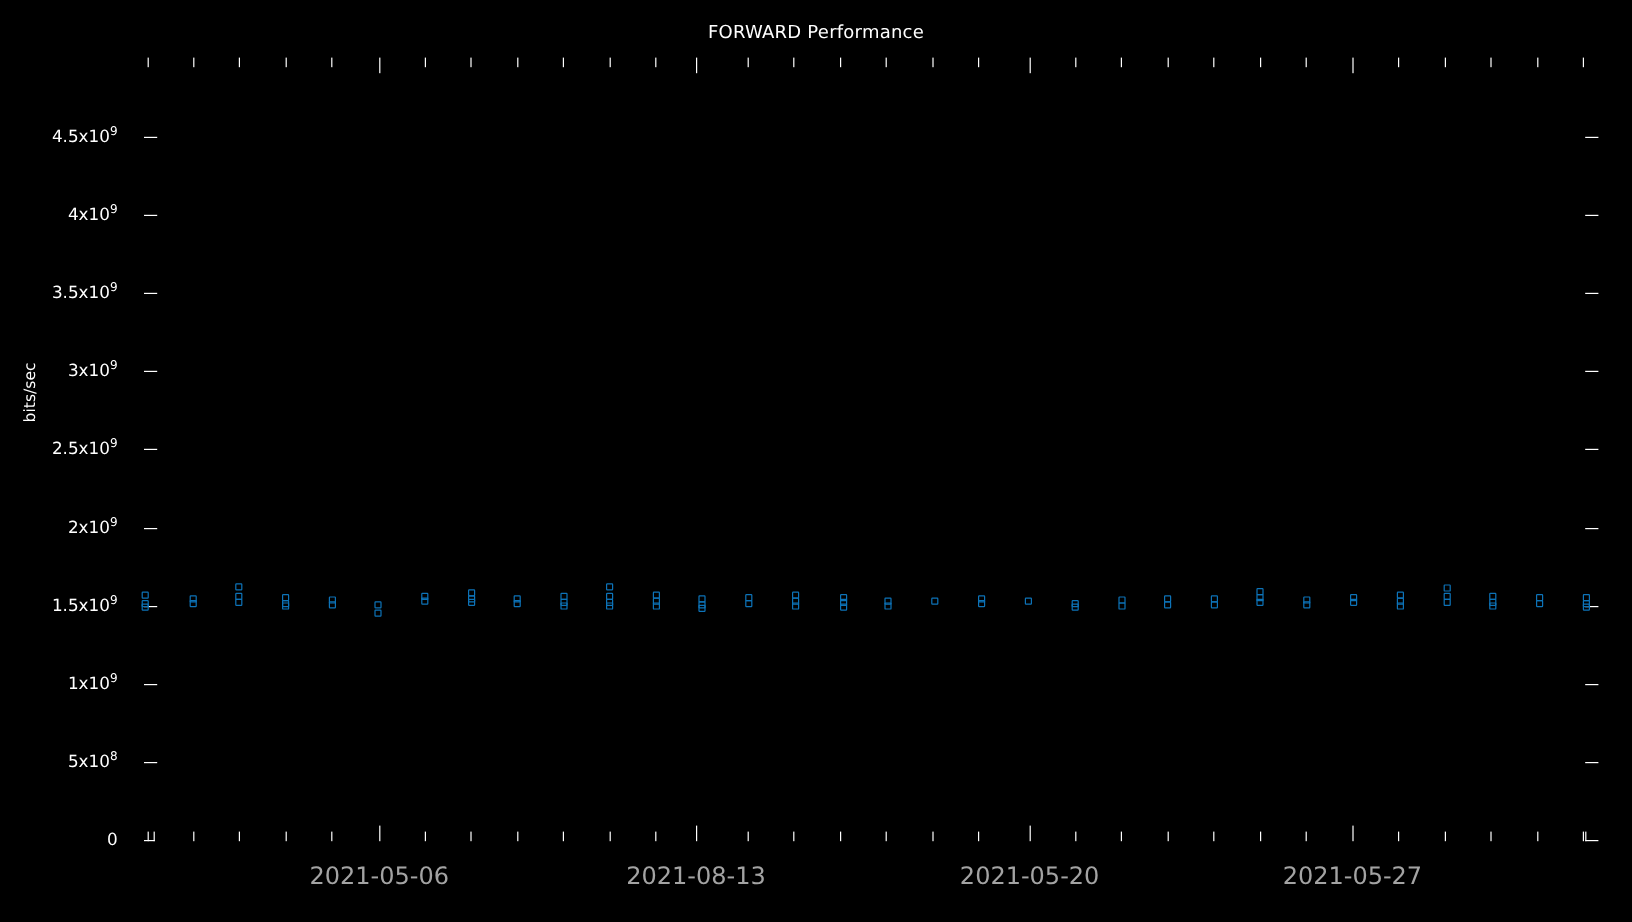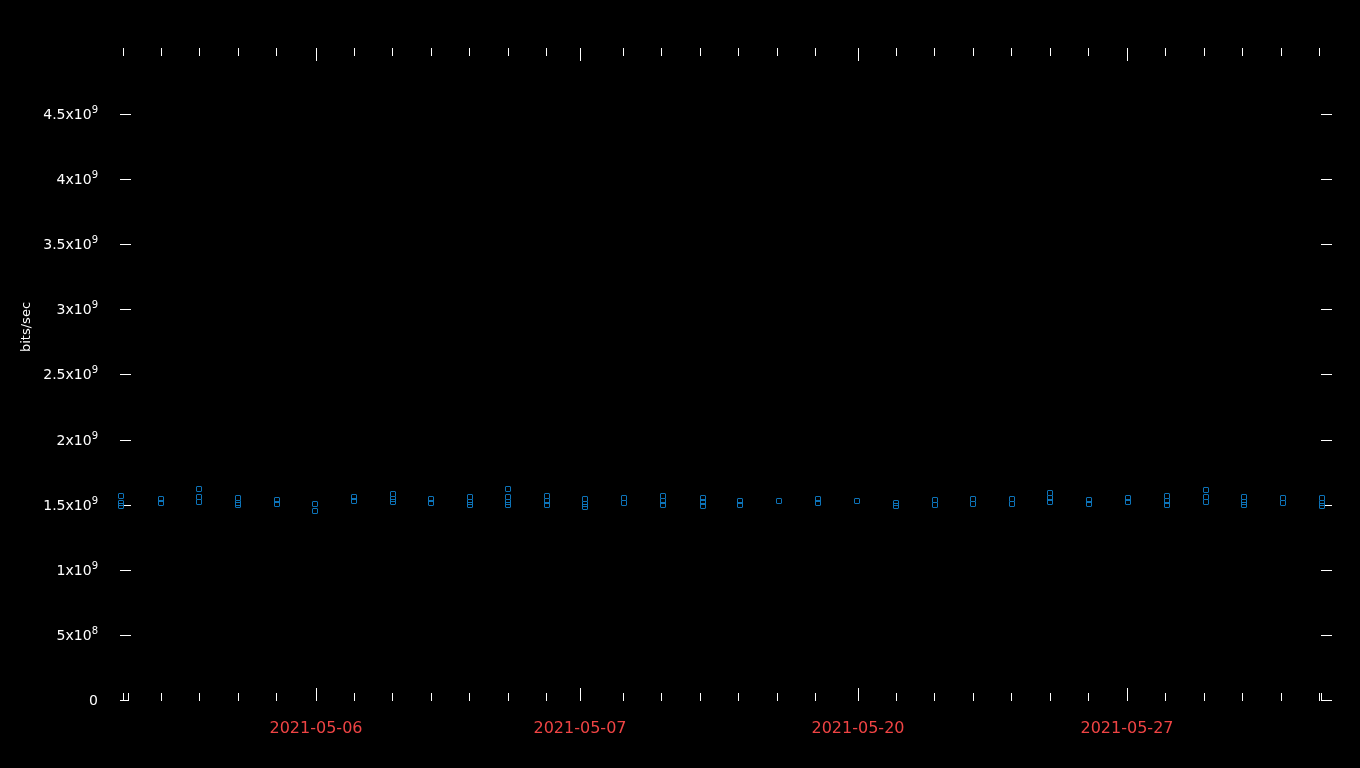--- a/index.html
+++ b/index.html
@@ -66,22 +66,22 @@
   }
   .ytick-labels-layer {
     position: absolute;
     left: 0;
     top: 0;
     width: 110px;
     height: 768px;
   }
   .xtick-label {
     position: absolute;
-    font-size: 16px;
-    color: #ef4444;
+    font-size: 20px;
+    color: #a3a3a3;
     white-space: nowrap;
     transform: translateX(-50%);
   }
   .tick {
     position: absolute;
     background: #ffffff;
   }
   .tick-v {
     width: 1px;
   }
@@ -102,20 +102,21 @@
     width: 1360px;
     height: 768px;
     pointer-events: none;
   }
 </style>
 </head>
 <body>
 
 <div id="plot-root">
 
+  <div class="chart-title">FORWARD Performance</div>
 
   <div class="axis-title-y">bits/sec</div>
 
   <div class="ytick-labels-layer" id="ytick-labels-layer">
       <div class="ytick-label" style="top: 700px;">0</div>
       <div class="ytick-label" style="top: 634.889px;">5x10<sup>8</sup></div>
       <div class="ytick-label" style="top: 569.778px;">1x10<sup>9</sup></div>
       <div class="ytick-label" style="top: 504.667px; margin-left: 8px;">1.5x10<sup>9</sup></div>
       <div class="ytick-label" style="top: 439.556px;">2x10<sup>9</sup></div>
       <div class="ytick-label" style="top: 374.444px;">2.5x10<sup>9</sup></div>
@@ -209,21 +210,21 @@
       <div class="tick tick-v" style="left: 580px; top: 48px; height: 13px;"></div>
       <div class="tick tick-v" style="left: 580px; top: 688px; height: 13px;"></div>
       <div class="tick tick-v" style="left: 858px; top: 48px; height: 13px;"></div>
       <div class="tick tick-v" style="left: 858px; top: 688px; height: 13px;"></div>
       <div class="tick tick-v" style="left: 1127px; top: 48px; height: 13px;"></div>
       <div class="tick tick-v" style="left: 1127px; top: 688px; height: 13px;"></div>
     </div>
 
   <div id="xtick-labels-layer">
       <div class="xtick-label" style="left: 316px; top: 718px;">2021-05-06</div>
-      <div class="xtick-label" style="left: 580px; top: 718px;">2021-05-07</div>
+      <div class="xtick-label" style="left: 580px; top: 718px;">2021-08-13</div>
       <div class="xtick-label" style="left: 858px; top: 718px;">2021-05-20</div>
       <div class="xtick-label" style="left: 1127px; top: 718px;">2021-05-27</div>
     </div>
 
   <div id="markers-layer">
       <div class="marker" style="width: 6px; height: 6px; left: 118px; top: 492.812px; border-color: rgb(13, 115, 184);"></div>
       <div class="marker" style="width: 6px; height: 6px; left: 118px; top: 499.583px; border-color: rgb(13, 115, 184);"></div>
       <div class="marker" style="width: 6px; height: 6px; left: 118px; top: 502.969px; border-color: rgb(13, 115, 184);"></div>
       <div class="marker" style="width: 6px; height: 6px; left: 158px; top: 495.807px; border-color: rgb(13, 115, 184);"></div>
       <div class="marker" style="width: 6px; height: 6px; left: 158px; top: 499.974px; border-color: rgb(13, 115, 184);"></div>

